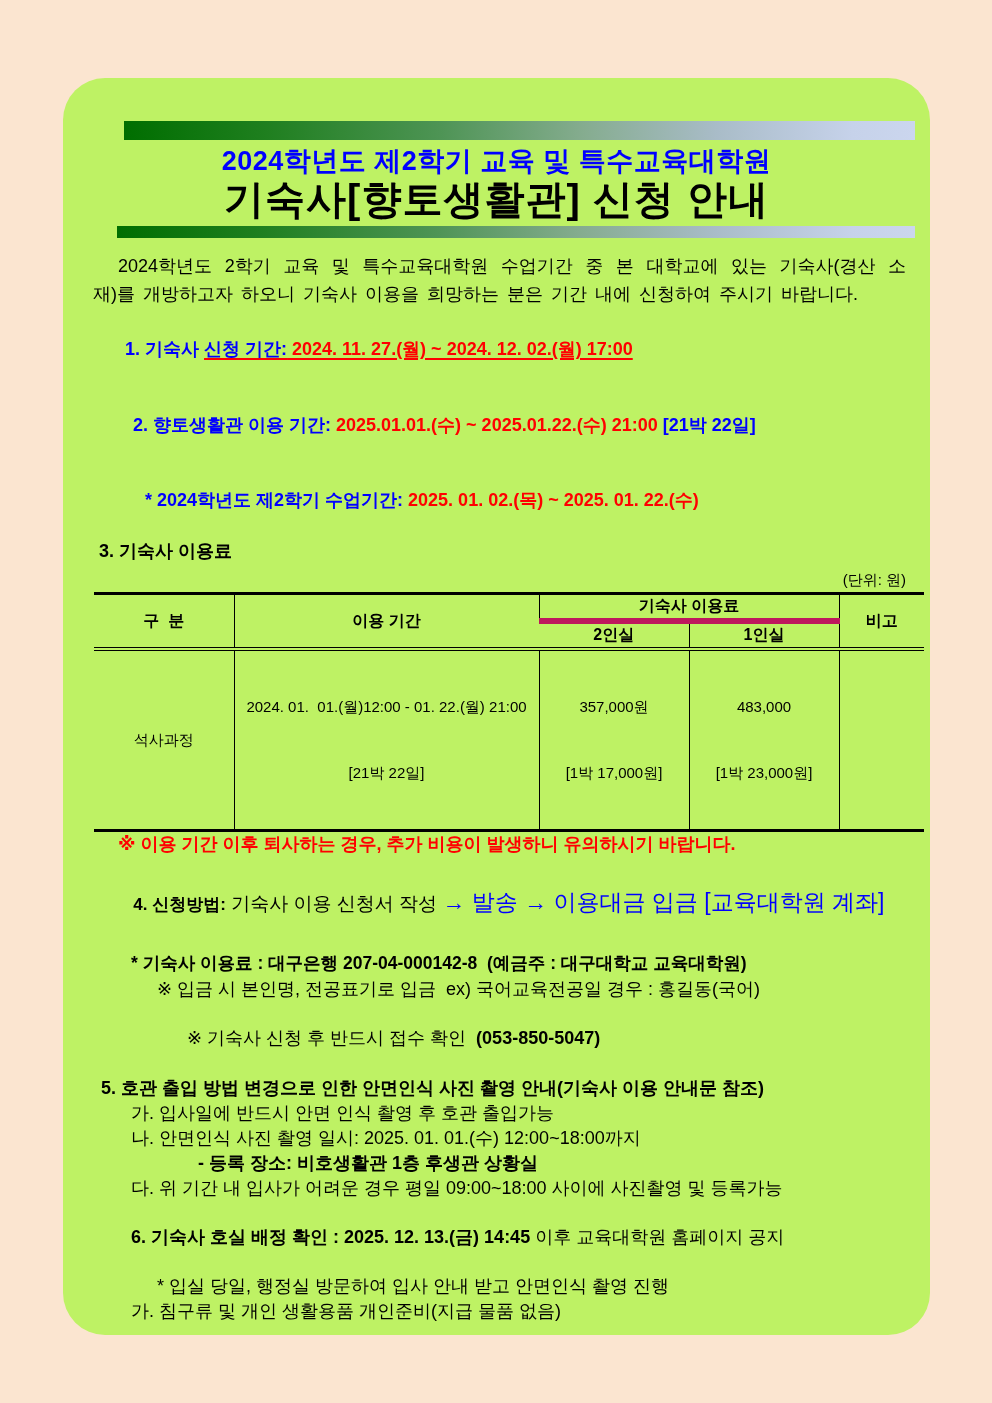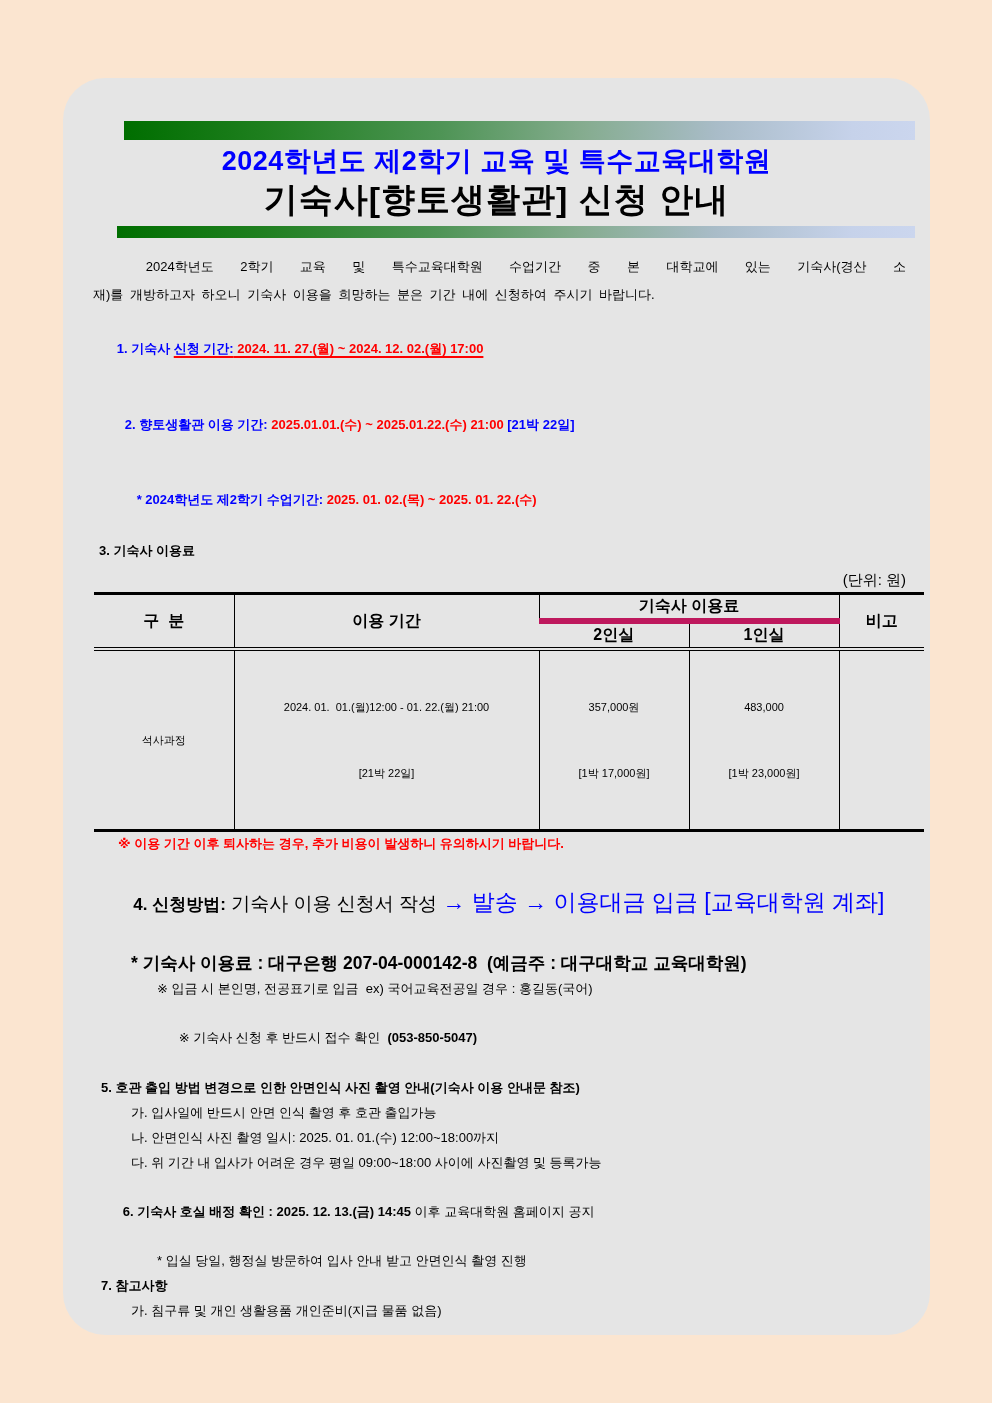--- a/index.html
+++ b/index.html
@@ -6,54 +6,54 @@
   html,body { margin:0; padding:0; }
   body {
     width:992px; height:1403px;
     background:#FBE5D0;
     font-family:"Liberation Sans","DejaVu Sans",sans-serif;
     position:relative;
   }
   .card {
     position:absolute; left:63px; top:78px;
     width:867px; height:1257px;
-    background:#e5e5e5;
+    background:#bef264;
     border-radius:42px;
     overflow:hidden;
   }
   .bar {
     height:19px;
     background:linear-gradient(90deg,#006E00 0%,#1F7F1F 18%,#4E9455 40%,#85AC8F 58%,#A9BCC8 75%,#C6D2EA 92%,#CBD6EE 100%);
   }
   .bar.top { margin:43px 15px 0 61px; }
   .bar.bottom { height:12px; margin:7px 15px 0 54px; }
   .titles { text-align:center; }
   .title1 { color:#0000FF; font-weight:bold; font-size:27px; line-height:32px; margin-top:5px; letter-spacing:0.5px; }
-  .title2 { color:#000000; font-weight:bold; font-size:34px; line-height:40px; margin-top:2px; letter-spacing:1px; }
+  .title2 { color:#000000; font-weight:bold; font-size:40px; line-height:40px; margin-top:2px; letter-spacing:1px; }
   .content { padding:0 22px 0 30px; }
-  .ln { font-size:13px; line-height:24px; margin-bottom:1px; color:#000; white-space:pre-wrap; }
+  .ln { font-size:18px; line-height:24px; margin-bottom:1px; color:#000; white-space:pre-wrap; }
   .b { font-weight:bold; }
   .blue { color:#0000FF; }
   .red { color:#FF0000; }
   .ul-red { text-decoration:underline; text-decoration-color:#FF0000; text-decoration-thickness:2px; text-underline-offset:3px; }
   .intro { margin-top:15px; }
   .intro .l1 { text-align:justify; text-align-last:justify; word-spacing:3px; padding-right:2px; }
   .intro .l2 { word-spacing:3px; }
   .unit-note { text-align:right; font-size:15px; line-height:18px; margin:8px 2px 3px 0; }
   table.fee { border-collapse:collapse; width:830px; margin-left:1px; table-layout:fixed; }
   table.fee { border-top:3px solid #000; border-bottom:3px solid #000; }
   table.fee thead { border-bottom:4px double #000; }
   table.fee th, table.fee td {
     border-left:1px solid #000; text-align:center; padding:1px 2px;
     font-size:16px; white-space:pre-wrap;
   }
   table.fee th:first-child, table.fee td:first-child { border-left:none; }
   table.fee th { font-weight:bold; height:24px; }
   table.fee th.span-fee { border-bottom:6px solid #be185d; }
-  table.fee td { font-weight:normal; font-size:11px; line-height:22px; height:56px; }
+  table.fee td { font-weight:normal; font-size:15px; line-height:22px; height:56px; }
   .after-table { }
   .ln-big { font-size:17px; line-height:30px; margin-bottom:1px; white-space:pre-wrap; }
   .steps-plain { font-size:19px; color:#000; }
   .steps-blue { font-size:23px; color:#0000FF; }
 </style>
 </head>
 <body>
 
 <div class="card">
 
@@ -137,24 +137,24 @@
 
     <div class="ln b" style="padding-left:38px; font-size:17.5px; line-height:25px;">* 기숙사 이용료 : 대구은행 207-04-000142-8  (예금주 : 대구대학교 교육대학원)</div>
     <div class="ln" style="padding-left:64px;">※ 입금 시 본인명, 전공표기로 입금  ex) 국어교육전공일 경우 : 홍길동(국어)</div>
     <div class="ln" style="padding-left:64px;">
       <span>※ 기숙사 신청 후 반드시 접수 확인  </span><span class="b">(053-850-5047)</span>
     </div>
 
     <div class="ln b" style="padding-left:8px; margin-top:2px;">5. 호관 출입 방법 변경으로 인한 안면인식 사진 촬영 안내(기숙사 이용 안내문 참조)</div>
     <div class="ln" style="padding-left:38px;">가. 입사일에 반드시 안면 인식 촬영 후 호관 출입가능</div>
     <div class="ln" style="padding-left:38px;">나. 안면인식 사진 촬영 일시: 2025. 01. 01.(수) 12:00~18:00까지</div>
+    <div class="ln b" style="padding-left:105px;">- 등록 장소: 비호생활관 1층 후생관 상황실</div>
     <div class="ln" style="padding-left:38px;">다. 위 기간 내 입사가 어려운 경우 평일 09:00~18:00 사이에 사진촬영 및 등록가능</div>
 
     <div class="ln" style="padding-left:8px;">
       <span class="b">6. 기숙사 호실 배정 확인 : 2025. 12. 13.(금) 14:45</span><span> 이후 교육대학원 홈페이지 공지</span>
     </div>
     <div class="ln" style="padding-left:64px;">* 입실 당일, 행정실 방문하여 입사 안내 받고 안면인식 촬영 진행</div>
 
-    <div class="ln b" style="padding-left:8px;">7. 참고사항</div>
     <div class="ln" style="padding-left:38px;">가. 침구류 및 개인 생활용품 개인준비(지급 물품 없음)</div>
 
   </div>
 </div>
 
 </body></html>

